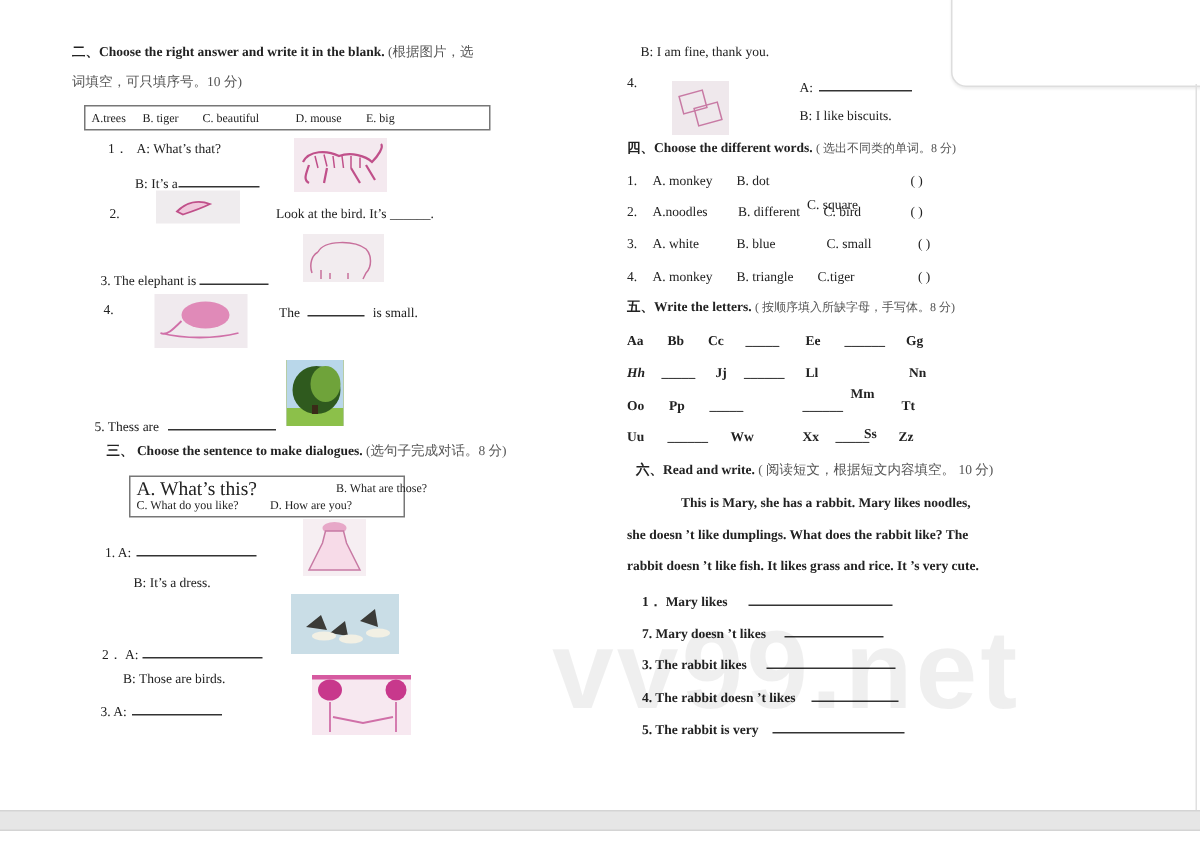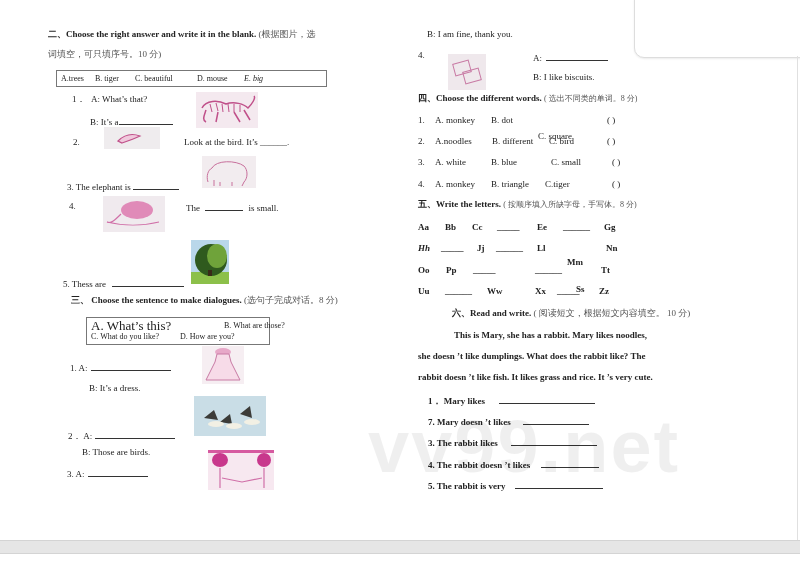--- a/index.html
+++ b/index.html
@@ -44,21 +44,21 @@
   <span class="b">二、Choose the right answer and write it in the blank.</span>
   <span class="cn">(根据图片，选</span>
 </div>
 <div class="abs t cn" style="left:48px;top:49px;">词填空，可只填序号。10 分)</div>
 
 <div class="box" style="left:56px;top:70px;width:269px;height:15px;"></div>
 <div class="abs t" style="left:61px;top:73px;font-size:8px;">A.trees</div>
 <div class="abs t" style="left:95px;top:73px;font-size:8px;">B. tiger</div>
 <div class="abs t" style="left:135px;top:73px;font-size:8px;">C.   beautiful</div>
 <div class="abs t" style="left:197px;top:73px;font-size:8px;">D. mouse</div>
-<div class="abs t" style="left:244px;top:73px;font-size:8px;font-style:italic;">E. big</div>
+<div class="abs t" style="left:244px;top:73px;font-size:8px;">E. big</div>
 
 <div class="abs t" style="left:72px;top:94px;">1．</div>
 <div class="abs t" style="left:91px;top:94px;">A: What’s that?</div>
 <div class="abs t" style="left:90px;top:115px;">
   <span>B: It’s a</span><span class="blank" style="width:54px;"></span>
 </div>
 <div class="pic" style="left:196px;top:92px;width:62px;height:36px;background:#f4e9ef;">
   <svg width="62" height="36" viewBox="0 0 62 36">
     <path d="M6 16 C10 8,22 8,30 12 C38 9,48 12,52 16 C56 12,60 6,58 4 M10 18 C8 24,6 28,10 30 M22 20 L20 30 M38 20 L44 30 M48 18 L54 28" stroke="#c0508a" stroke-width="1.5" fill="none"></path>
     <path d="M14 12 L16 20 M20 11 L22 19 M26 12 L27 20 M32 12 L33 20 M38 12 L38 20 M44 13 L44 20" stroke="#c0508a" stroke-width="1"></path>
@@ -236,21 +236,21 @@
 </div>
 <div class="b">
   <div class="abs t" style="left:418px;top:286px;">Uu</div>
   <div class="abs t" style="left:445px;top:286px;">______</div>
   <div class="abs t" style="left:487px;top:286px;">Ww</div>
   <div class="abs t" style="left:535px;top:286px;">Xx</div>
   <div class="abs t" style="left:557px;top:286px;">_____</div>
   <div class="abs t" style="left:599px;top:286px;">Zz</div>
 </div>
 
-<div class="abs t" style="left:424px;top:308px;margin-left:28px;">
+<div class="abs t" style="left:424px;top:308px;">
   <span class="b">六、Read and write.</span>
   <span class="cn">( 阅读短文，根据短文内容填空。 10 分)</span>
 </div>
 <div class="abs t b" style="left:454px;top:330px;">This is Mary, she has a rabbit. Mary likes noodles,</div>
 <div class="abs t b" style="left:418px;top:351px;">she doesn ’t like dumplings. What does the rabbit like?     The</div>
 <div class="abs t b" style="left:418px;top:372px;">rabbit doesn ’t    like fish. It likes grass and rice. It  ’s very cute.</div>
 
 <div class="abs t b" style="left:428px;top:394px;">
   <span>1．  Mary likes</span><span class="blank" style="width:96px;margin-left:14px;"></span>
 </div>

